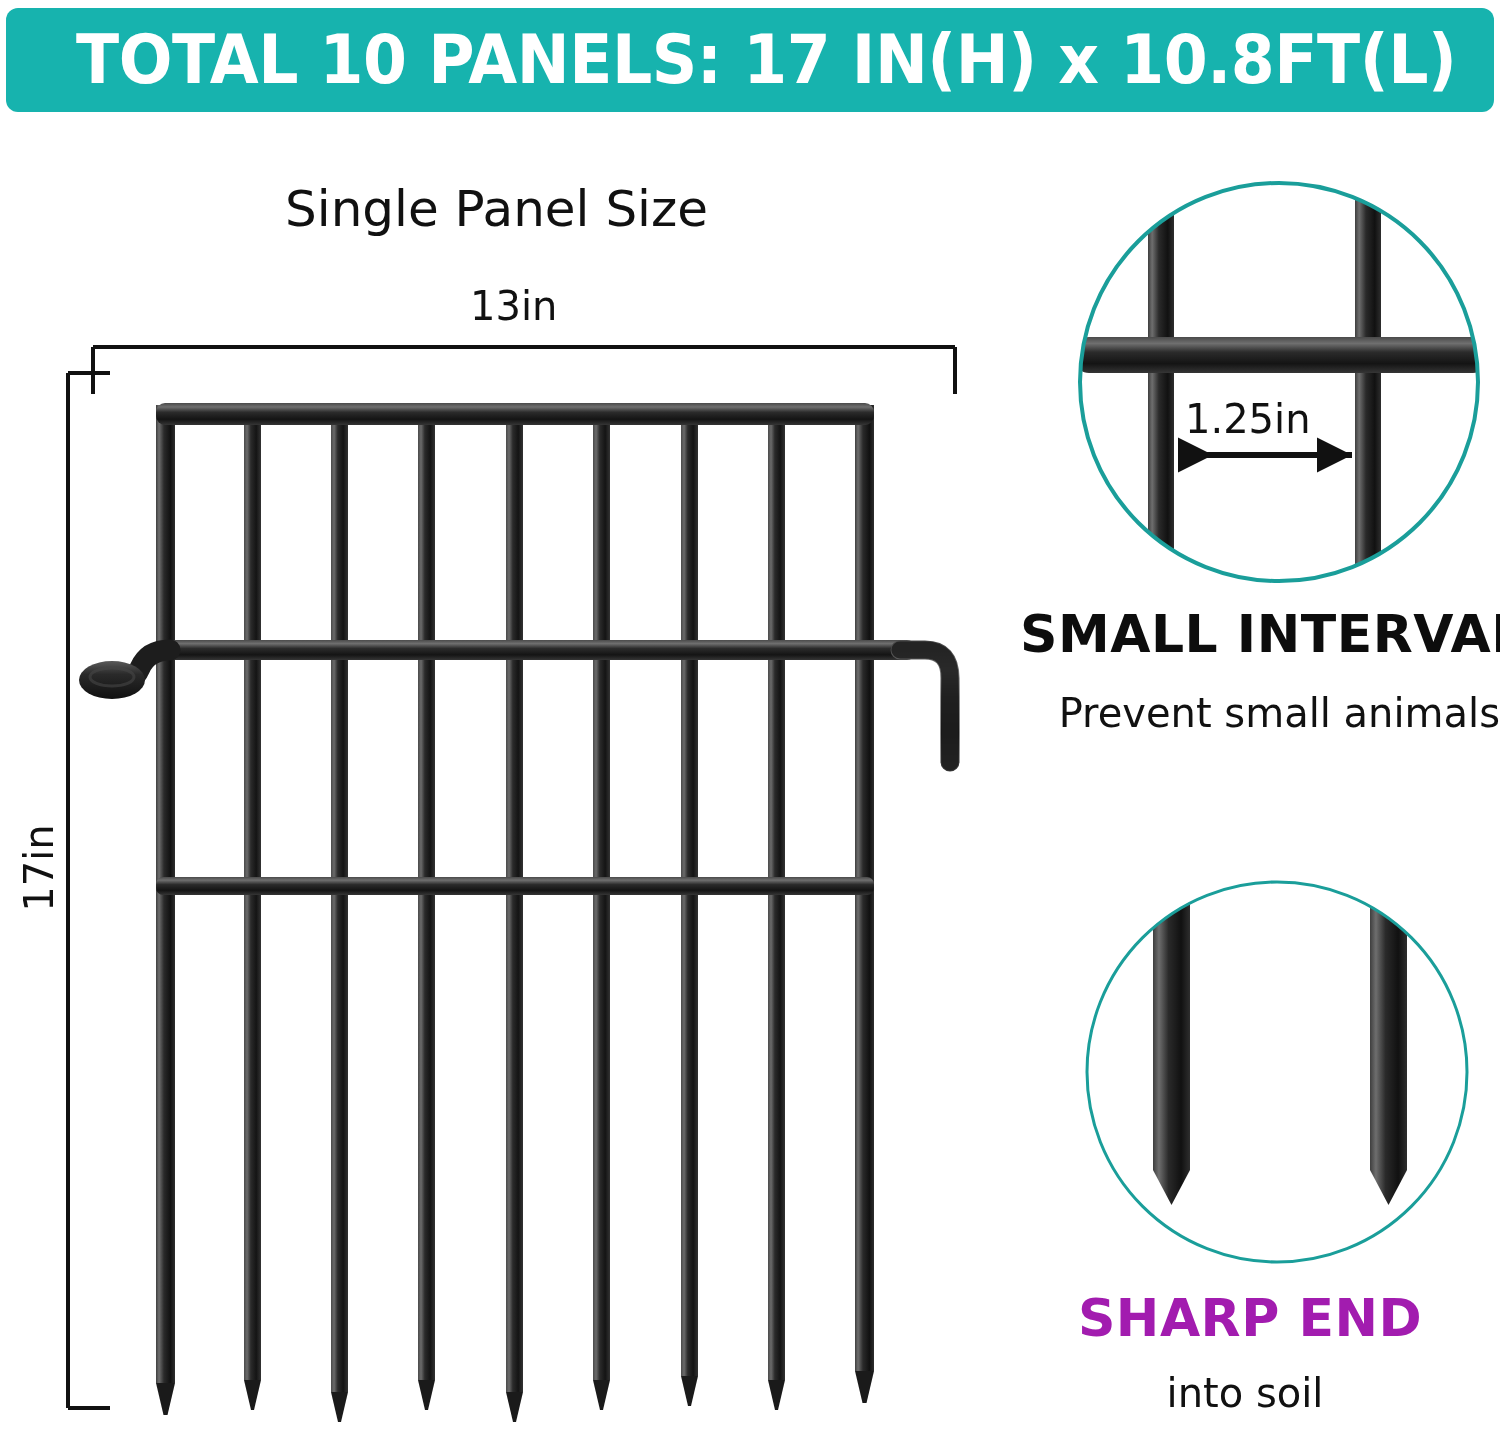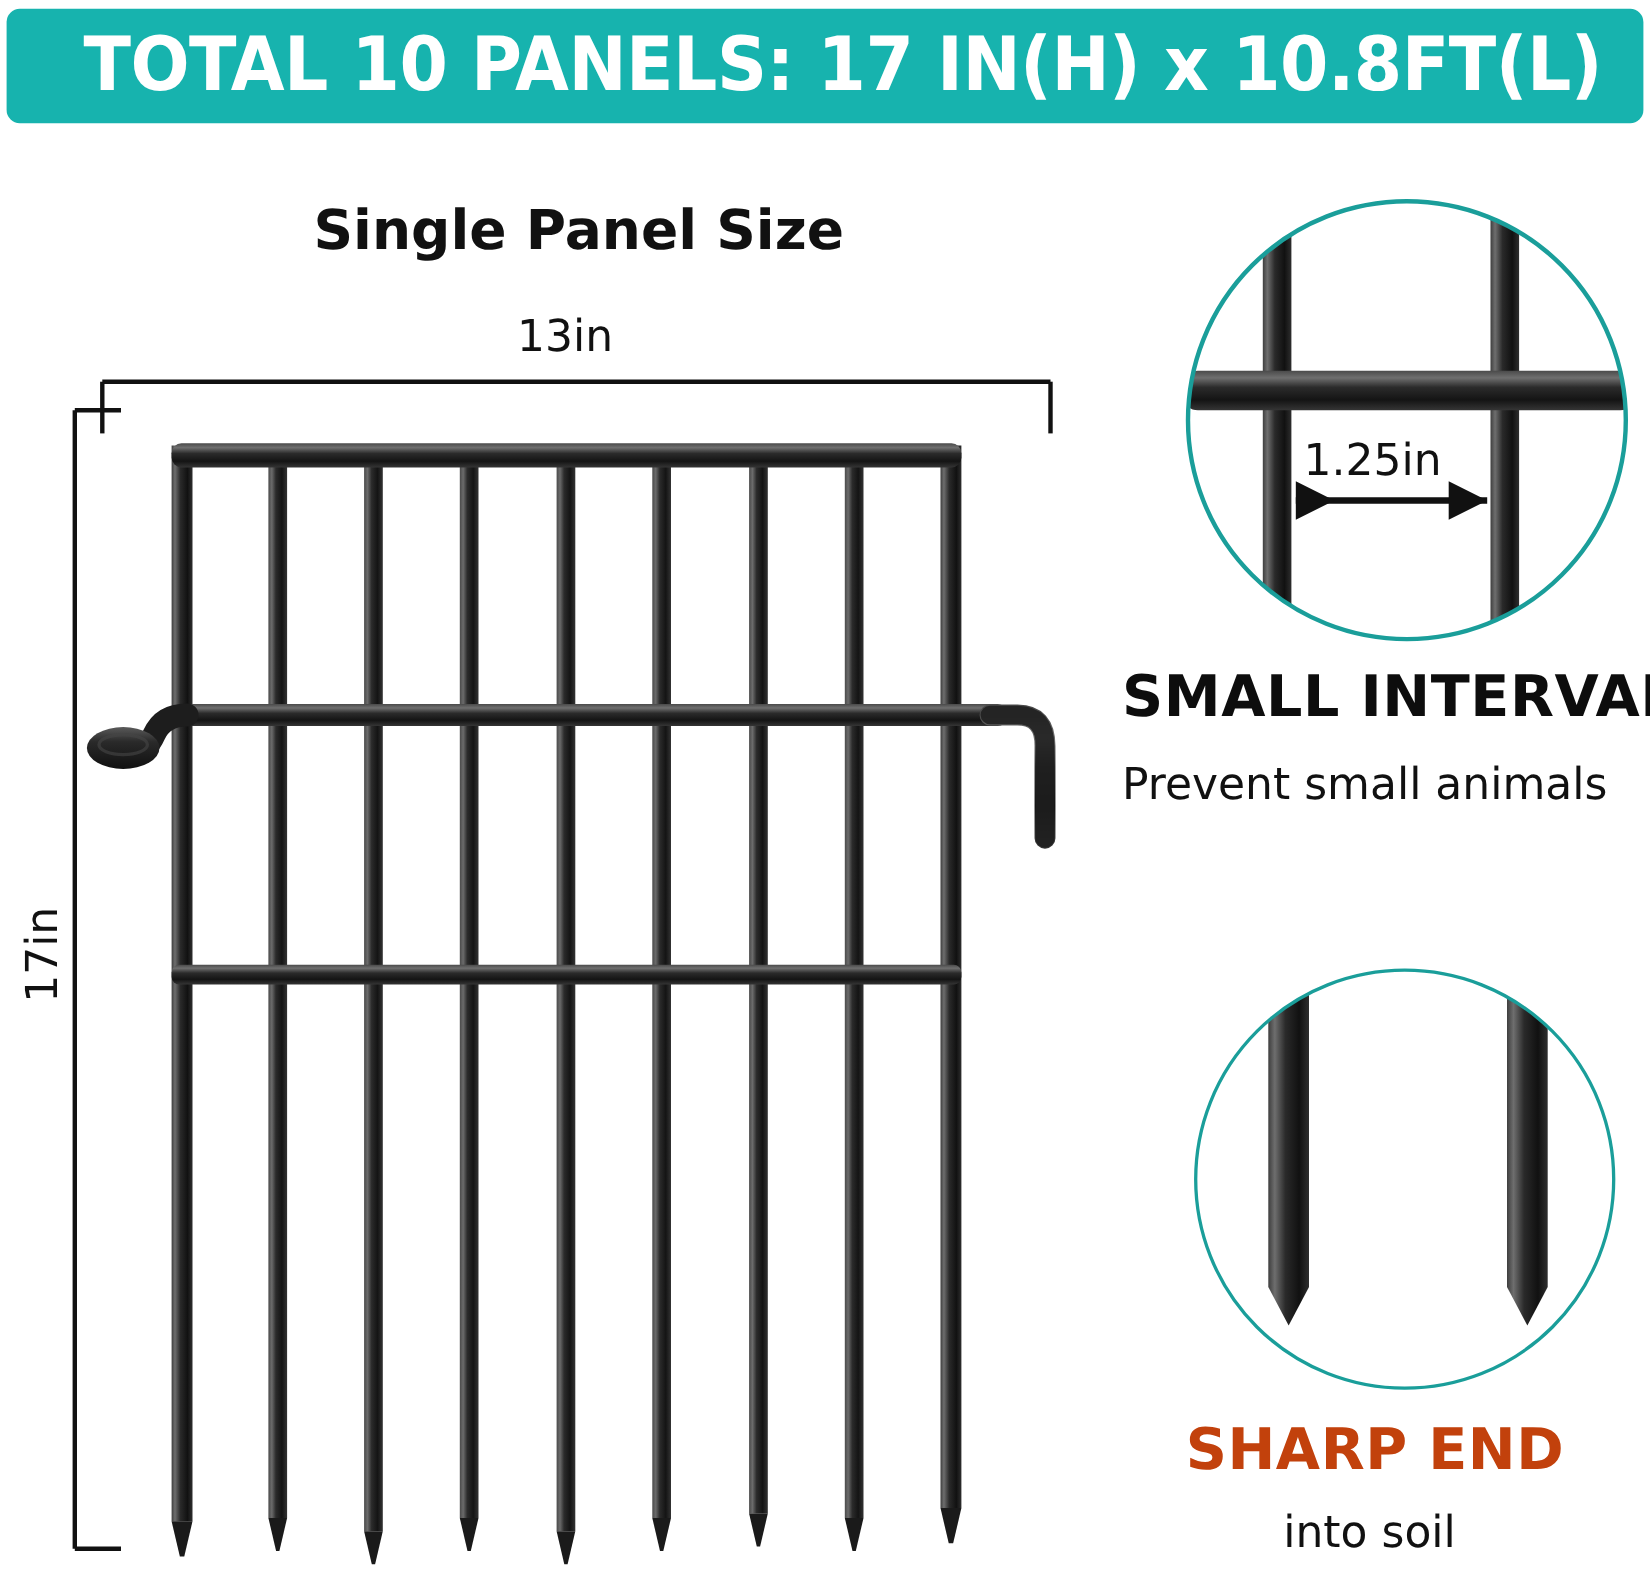--- a/index.html
+++ b/index.html
@@ -41,21 +41,21 @@
     transform-origin: center center;
     white-space: nowrap;
   }
 
   
   #panel-title {
     position: absolute;
     left: 285px;
     top: 180px;
     font-size: 50px;
-    font-weight: 700;
+    font-weight: 400;
     color: #111111;
     white-space: nowrap;
   }
 
   #label-13in {
     position: absolute;
     left: 470px;
     top: 283px;
     font-size: 40px;
     color: #111111;
@@ -94,35 +94,35 @@
     font-weight: 600;
     color: #0d0d0d;
     letter-spacing: 0.5px;
     white-space: nowrap;
   }
   #small-interval-sub {
     position: absolute;
     left: 1020px;
     top: 690px;
     width: 480px;
-    text-align: left;
+    text-align: right;
     font-size: 40px;
     line-height: 1.18;
     color: #111111;
   }
 
   #sharp-end-title {
     position: absolute;
     left: 1000px;
     top: 1288px;
     width: 500px;
     text-align: center;
     font-size: 52px;
     font-weight: 600;
-    color: #c2410c;
+    color: #a21caf;
     letter-spacing: 0.5px;
     white-space: nowrap;
   }
   #sharp-end-sub {
     position: absolute;
     left: 990px;
     top: 1370px;
     width: 510px;
     text-align: center;
     font-size: 40px;

